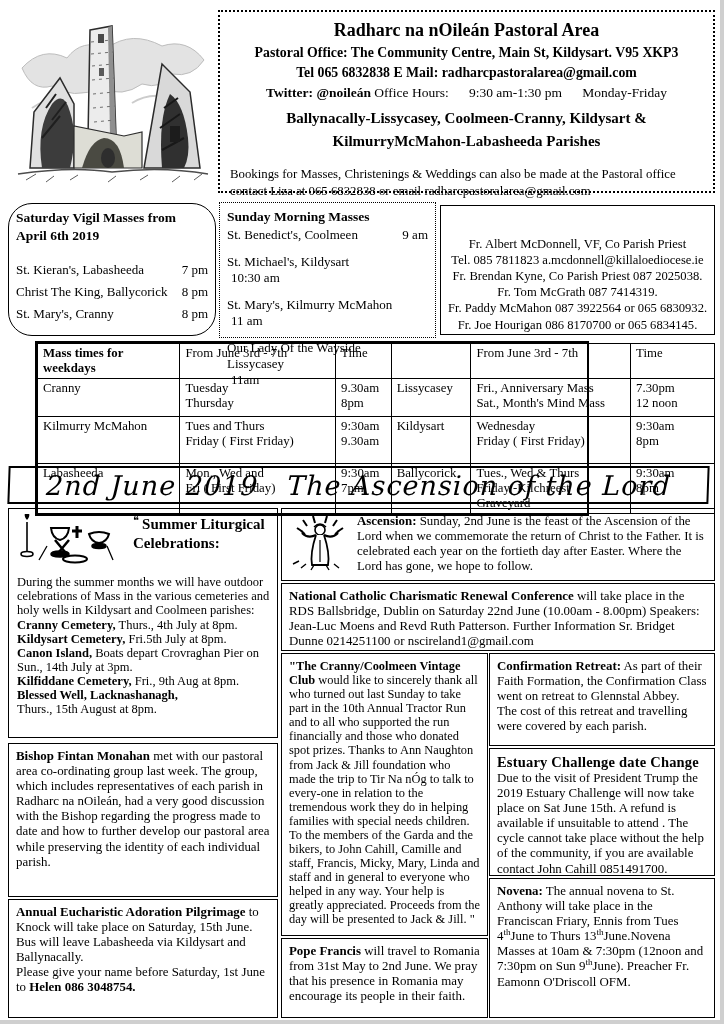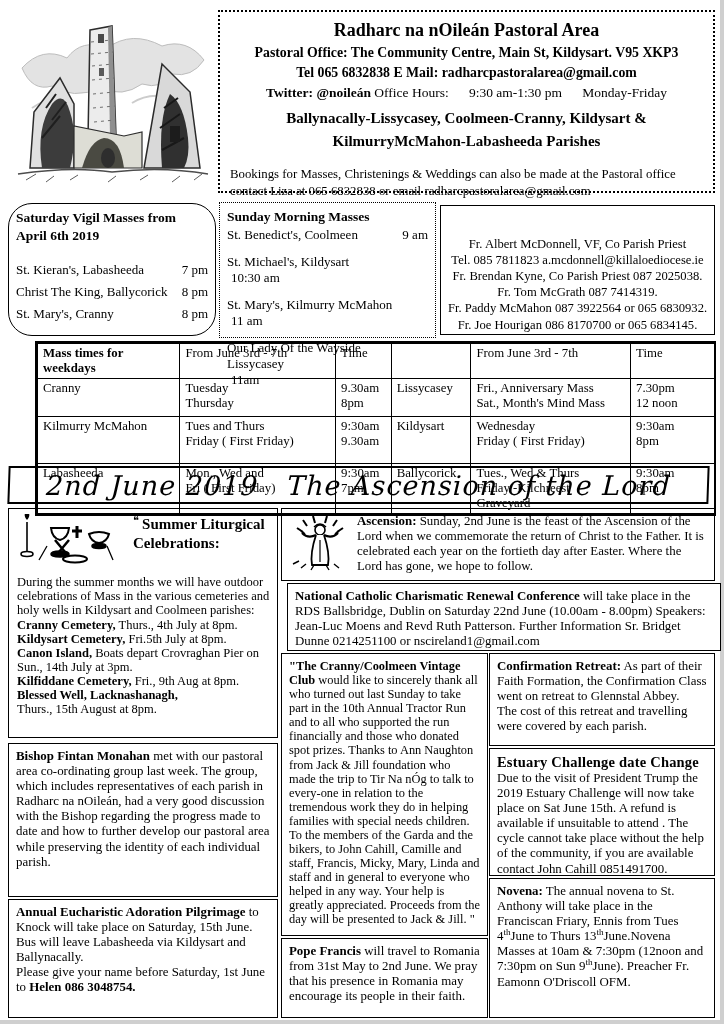--- a/index.html
+++ b/index.html
@@ -149,21 +149,21 @@
 
   <div class="abs thin priests" style="left:440px;top:205px;width:275px;height:130px;">
     <div>Fr. Albert McDonnell, VF, Co Parish Priest</div>
     <div>Tel. 085 7811823 a.mcdonnell@killaloediocese.ie</div>
     <div>Fr. Brendan Kyne, Co Parish Priest 087 2025038.</div>
     <div>Fr. Tom McGrath 087 7414319.</div>
     <div>Fr. Paddy McMahon 087 3922564 or 065 6830932.</div>
     <div>Fr. Joe Hourigan 086 8170700 or 065 6834145.</div>
   </div>
 
-  <div class="abs wk-outer" style="left:35px;top:341px;width:681px;font-family:Liberation Serif, serif;">
+  <div class="abs wk-outer" style="left:35px;top:341px;width:554px;font-family:Liberation Serif, serif;">
     <table class="wk">
       <colgroup>
           <col style="width:141px">
           <col style="width:154px">
           <col style="width:55px">
           <col style="width:79px">
           <col style="width:158px">
           <col style="width:83px">
         </colgroup>
       <tbody>
@@ -273,21 +273,21 @@
           <path d="M27 21 q-8 4 -14 -2 M35 21 q8 4 14 -2" stroke-width="2.2"></path>
           <path d="M12 17 l4 3 M50 17 l-4 3" stroke-width="1.6"></path>
           <path d="M27 21 q-6 18 -4 30 h16 q2 -12 -4 -30" fill="#fff" stroke-width="1.8"></path>
           <path d="M31 26 v22" stroke-width="1.2"></path>
         </g>
       </svg>
     </span>
     <span class="b">Ascension:</span><span> Sunday, 2nd  June is the feast of the Ascension of the Lord when we commemorate the return of Christ to the Father.  It is celebrated each year on the fortieth day after Easter.   Where the Lord has gone, we hope to follow.</span>
   </div>
 
-  <div class="abs thin pad art" style="left:287px;top:583px;width:434px;height:68px;">
+  <div class="abs thin pad art" style="left:281px;top:583px;width:434px;height:68px;">
     <span class="b">National Catholic Charismatic Renewal Conference</span><span> will take place in the RDS Ballsbridge, Dublin on Saturday 22nd June (10.00am - 8.00pm) Speakers: Jean-Luc Moens and Revd Ruth Patterson.  Further Information Sr. Bridget Dunne  0214251100 or nscireland1@gmail.com</span>
   </div>
 
   <div class="abs thin pad tight" style="left:281px;top:653px;width:207px;height:283px;">
     <span class="b">"The Cranny/Coolmeen Vintage Club</span><span> would like to sincerely thank all who turned out last Sunday to take part in the 10th Annual Tractor Run and to all who supported the run financially and those who donated spot prizes. Thanks to Ann Naughton from Jack &amp; Jill foundation who made the trip to Tir Na nÓg to talk to every-one in relation to the tremendous work they do in helping families with special needs children. To the members of the Garda and the bikers, to John Cahill, Camille and staff, Francis, Micky, Mary, Linda and staff and in general to everyone who helped in any way.  Your help is greatly appreciated.   Proceeds from the day will be presented to Jack &amp; Jill. "</span>
   </div>
 
   <div class="abs thin pad art" style="left:281px;top:938px;width:207px;height:80px;">
     <span class="b">Pope Francis</span><span> will travel to Romania from 31st May to 2nd June.  We pray that his presence in Romania may encourage its people in their faith.</span>
   </div>

